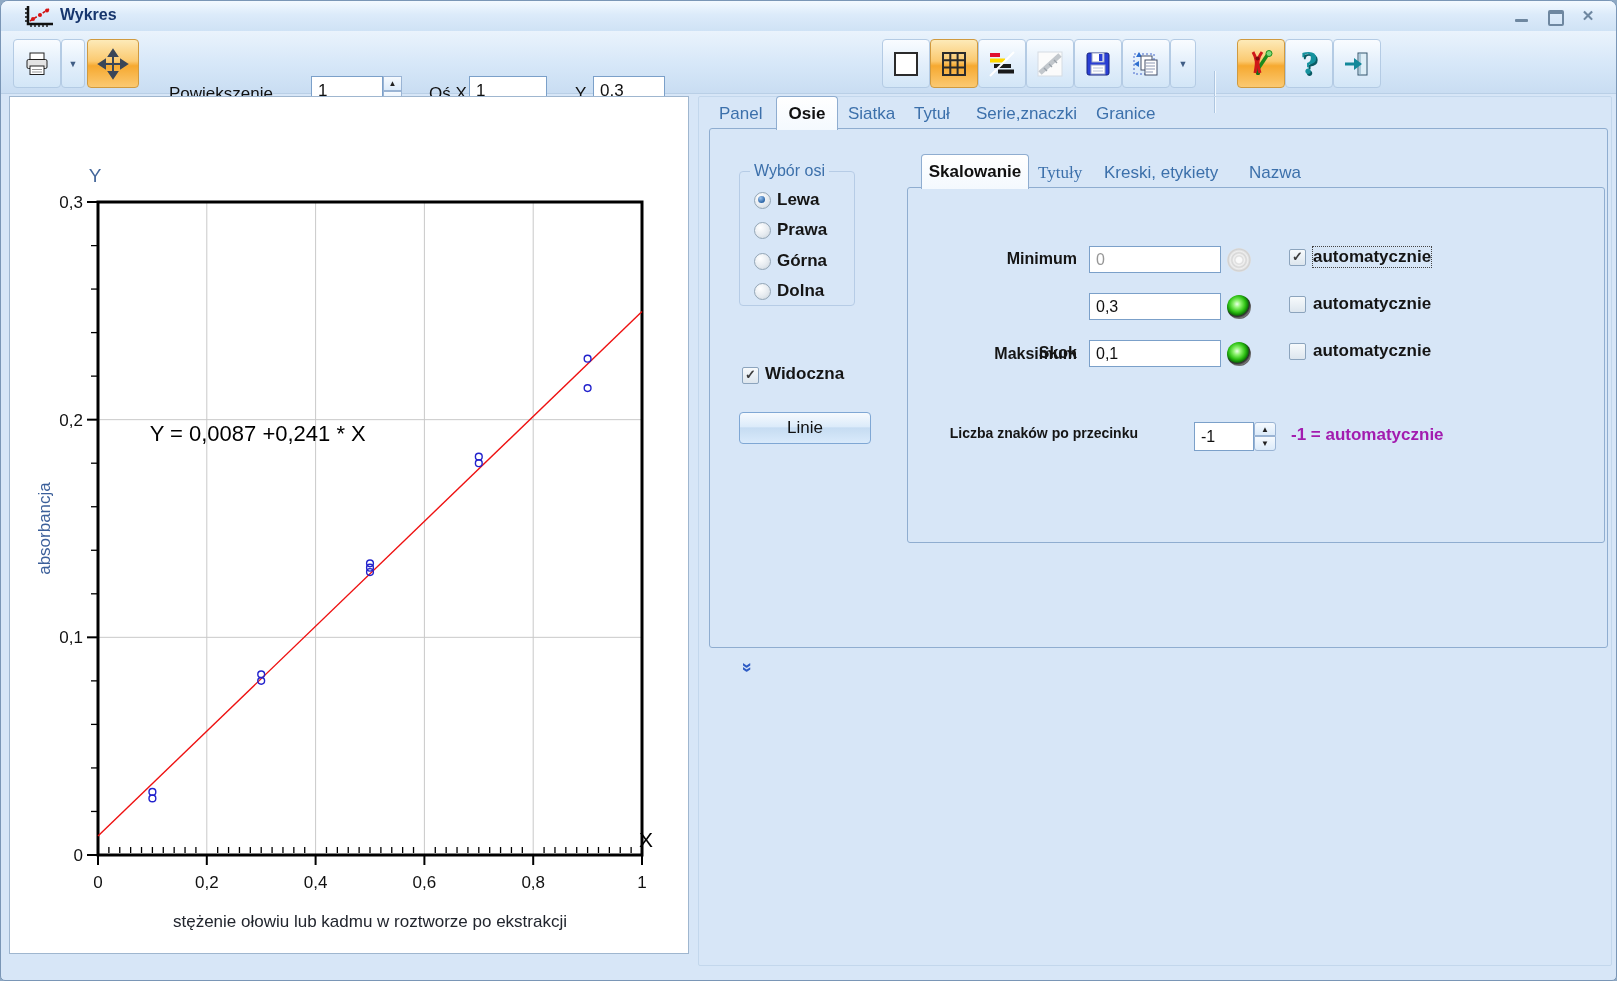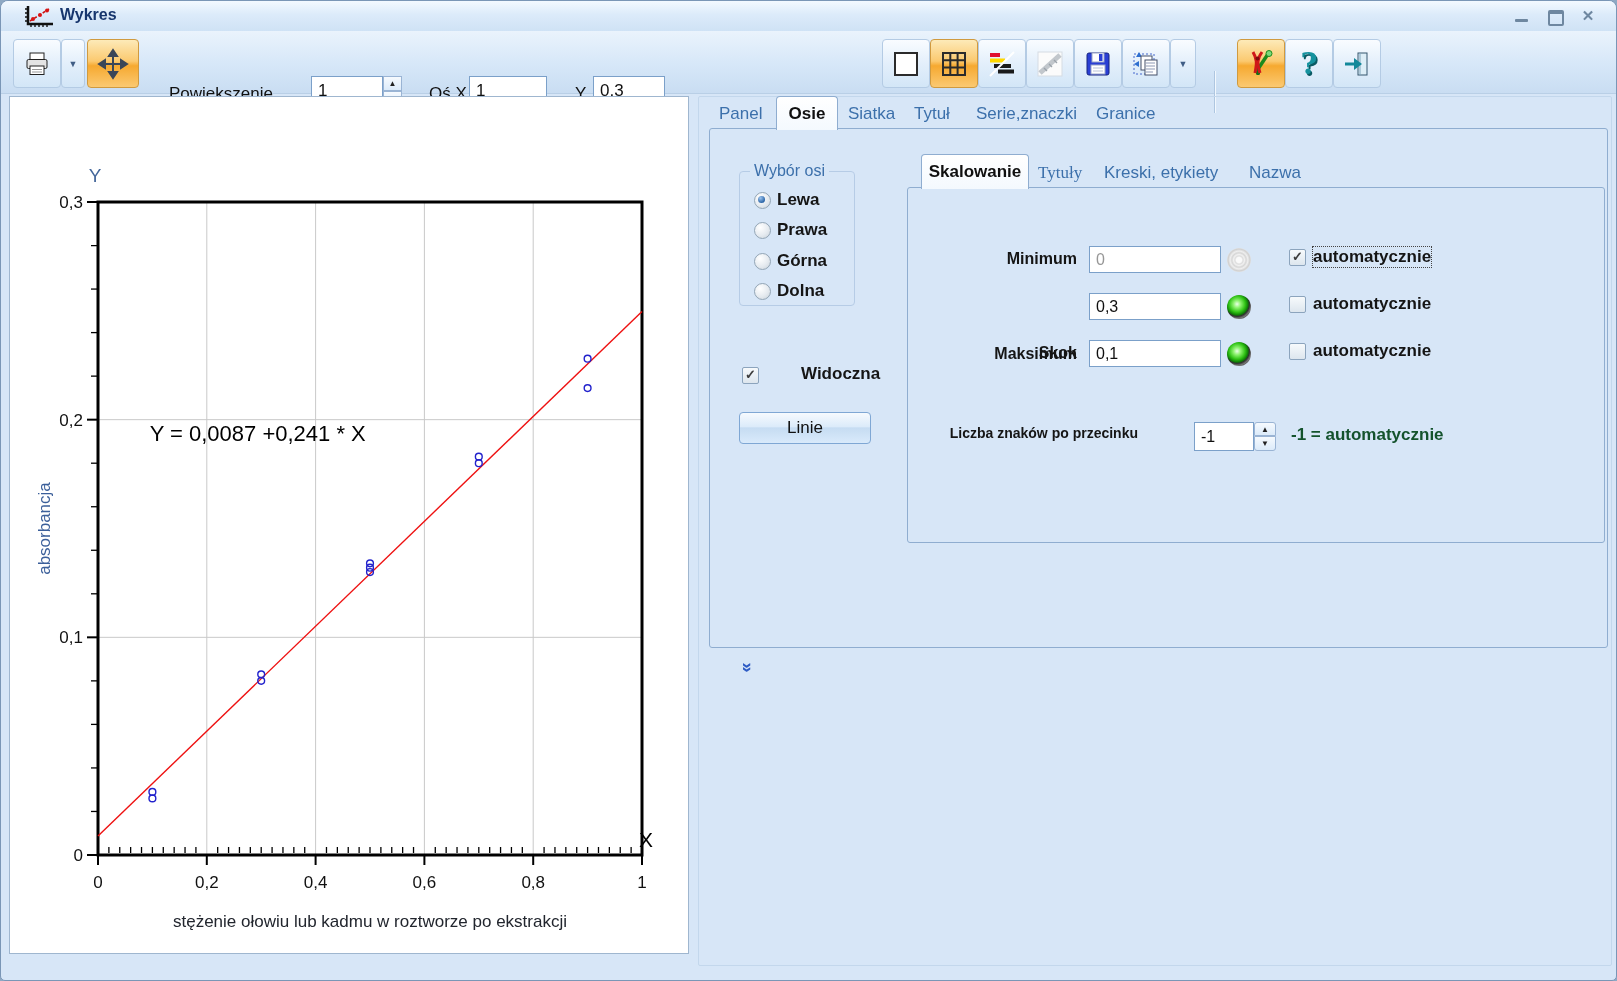--- a/index.html
+++ b/index.html
@@ -56,21 +56,21 @@
     background:linear-gradient(#f6fafe,#dcebfa 45%,#c6dcf2 50%,#d9eafb);font-size:17px;color:#101010;
     display:flex;align-items:center;justify-content:center;text-align:right;}
   .row-label{position:absolute;font-size:16px;font-weight:600;color:#151515;text-align:right;}
   .led{position:absolute;width:24px;height:24px;border-radius:50%;
     background:radial-gradient(circle at 42% 38%,#eaffe6 0%,#8df26f 18%,#2fc214 40%,#0e7a06 54%,#303030 60%,#7a7a7a 70%,#222 82%,#5a5a5a 95%);}
   .led.off{background:radial-gradient(circle,#fafafa 16%,#dcdcdc 24%,#f2f2f2 32%,#d6d6d6 42%,#efefef 52%,#d0d0d0 64%,#ececec 76%,#cfcfcf 88%,#e8e8e8 100%);}
   .focus-dotted{outline:1px dotted #444;}
   .muted{color:#979797 !important;}
   .chevron{position:absolute;left:741px;top:656px;font-size:18px;font-weight:bold;color:#2e5cc5;
     transform:rotate(90deg);cursor:default;}
-  .hint-text{position:absolute;font-size:17px;font-weight:600;color:#14532d;}
+  .hint-text{position:absolute;font-size:17px;font-weight:600;color:#a21caf;}
   svg text{font-family:"Liberation Sans",sans-serif;}
 </style>
 </head>
 <body>
 
 <div class="window">
 
   <div class="titlebar">
     <span style="position:absolute;left:22px;top:4px;">
       <svg width="32" height="23" viewBox="0 0 32 23">
@@ -329,21 +329,21 @@
     <span class="radio-label" style="top:18px;">Lewa</span>
     <span class="radio" style="top:50px;"></span>
     <span class="radio-label" style="top:48px;">Prawa</span>
     <span class="radio" style="top:81px;"></span>
     <span class="radio-label" style="top:79px;">Górna</span>
     <span class="radio" style="top:111px;"></span>
     <span class="radio-label" style="top:109px;">Dolna</span>
   </div>
 
   <span class="checkbox checked" style="left:741px;top:366px;"></span>
-  <span class="cb-label" style="left:800px;top:363px;">Widoczna</span>
+  <span class="cb-label" style="left:764px;top:363px;">Widoczna</span>
 
   <div class="btn-linie">Linie</div>
 
   <div class="subtab-active" style="left:920px;width:106px;">Skalowanie</div>
   <span class="subtab-text" style="left:1037px;font-family:Liberation Serif, serif;">Tytuły</span>
   <span class="subtab-text" style="left:1103px;">Kreski, etykiety</span>
   <span class="subtab-text" style="left:1248px;">Nazwa</span>
 
   <div class="sub-box"></div>
 

